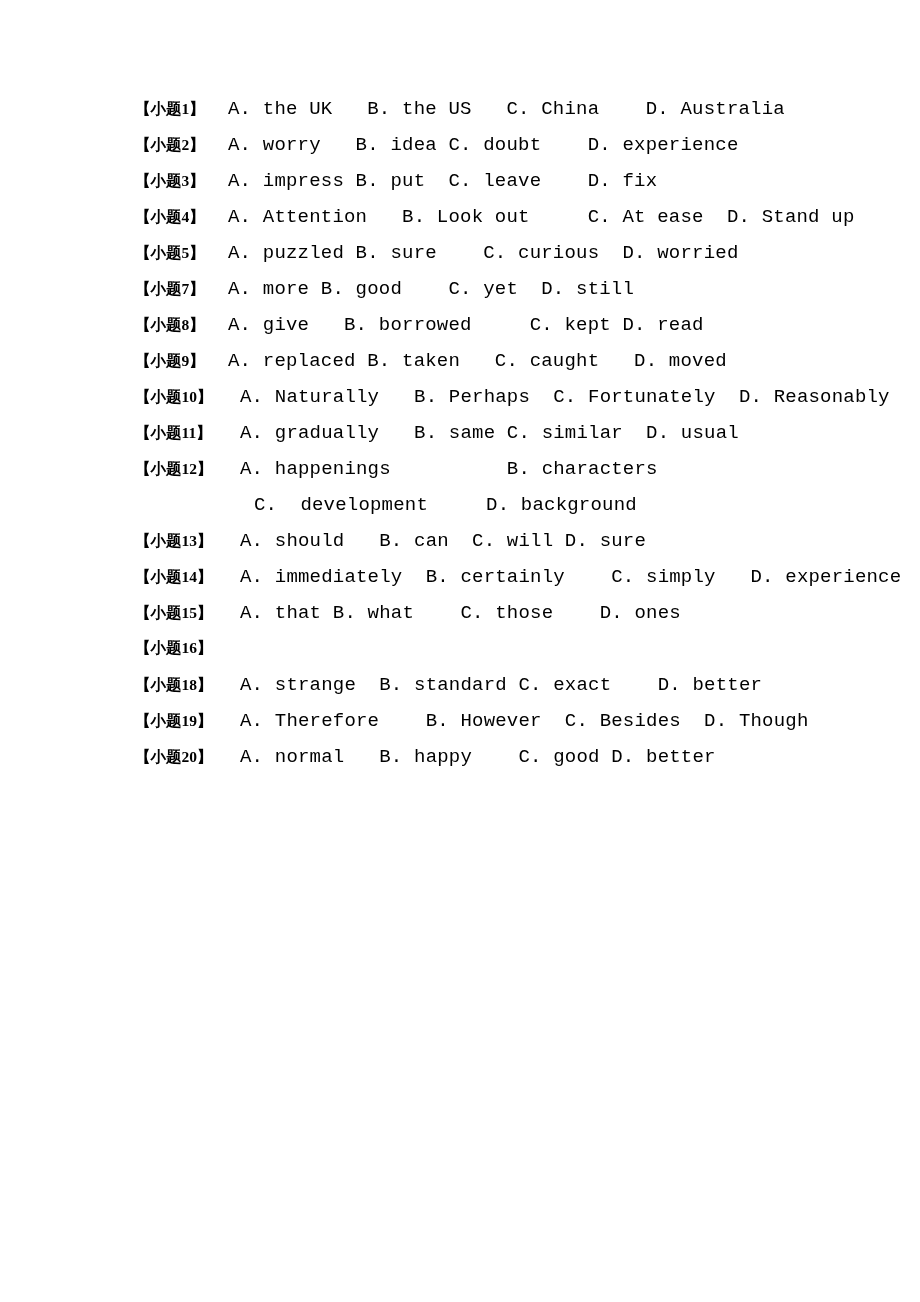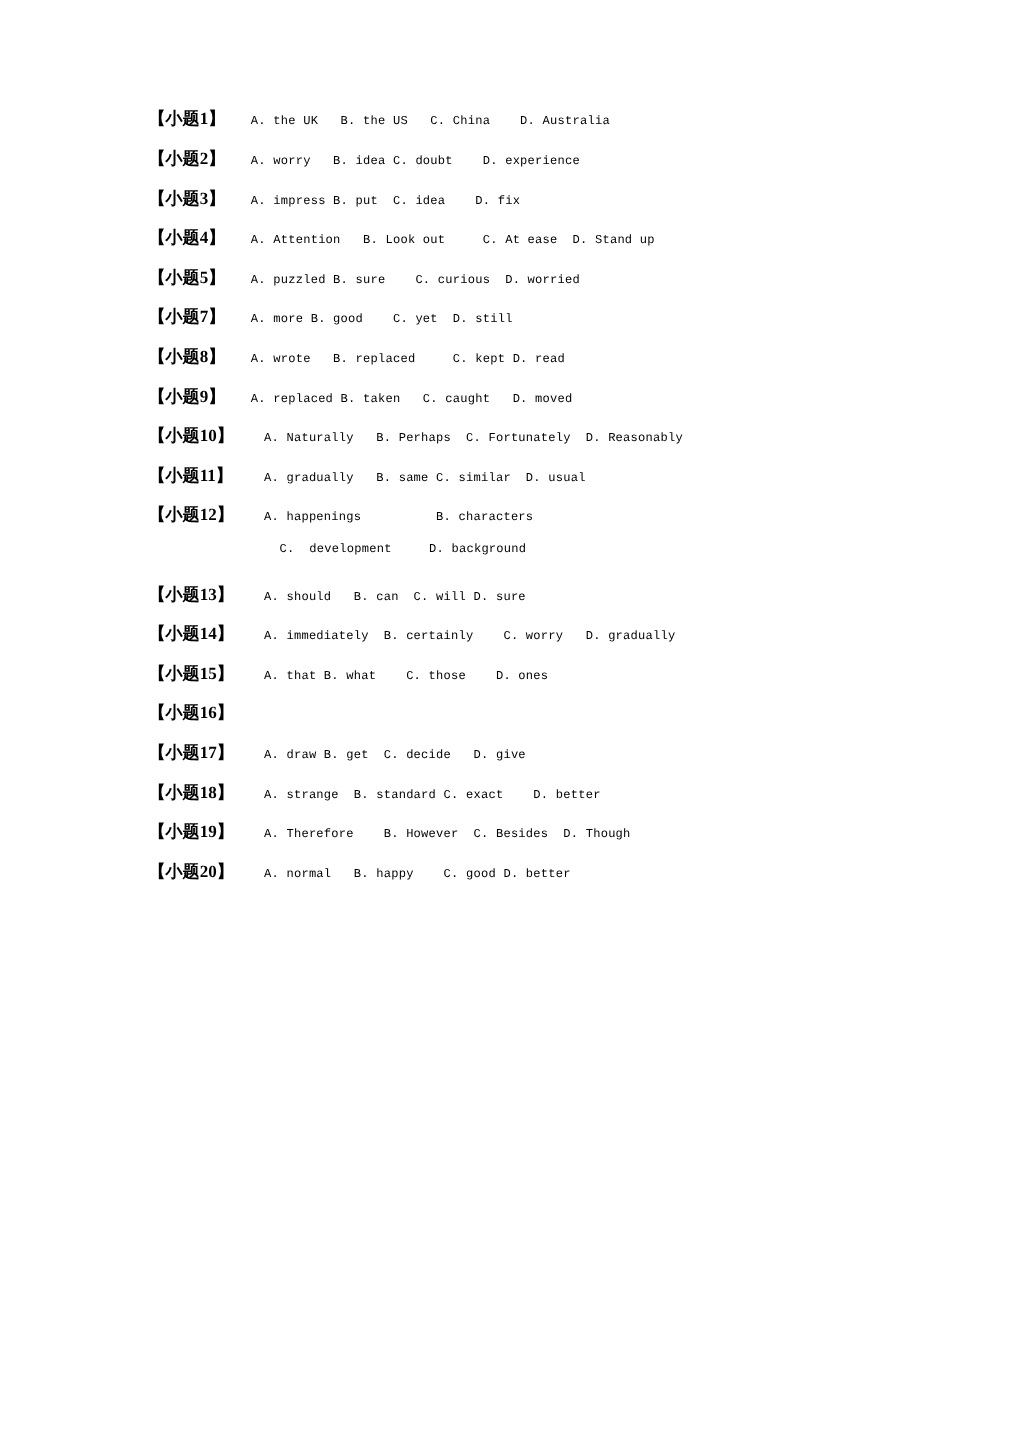--- a/index.html
+++ b/index.html
@@ -40,21 +40,21 @@
     min-width: 88px;
     font-family: "Liberation Serif", "DejaVu Serif", serif;
     font-size: 15.5px;
     font-weight: bold;
     letter-spacing: 0px;
     white-space: pre;
   }
   .q-options {
     flex: 0 0 auto;
     font-family: "Liberation Mono", "DejaVu Sans Mono", monospace;
-    font-size: 11px;
+    font-size: 19px;
     letter-spacing: 0.2px;
     white-space: pre;
     padding-left: 5px;
   }
   .q-row.wide .q-label {
     min-width: 100px;
   }
   .q-row.continuation {
     height: 36px;
   }
@@ -65,32 +65,31 @@
     padding-left: 19px;
   }
 </style>
 </head>
 <body>
 
 <div class="page">
   <div class="question-list" id="question-list">
       <div class="q-row"><span class="q-label">【小题1】</span><span class="q-options">A. the UK   B. the US   C. China    D. Australia</span></div>
       <div class="q-row"><span class="q-label">【小题2】</span><span class="q-options">A. worry   B. idea C. doubt    D. experience</span></div>
-      <div class="q-row"><span class="q-label">【小题3】</span><span class="q-options">A. impress B. put  C. idea    D. fix</span></div>
+      <div class="q-row"><span class="q-label">【小题3】</span><span class="q-options">A. impress B. put  C. leave    D. fix</span></div>
       <div class="q-row"><span class="q-label">【小题4】</span><span class="q-options">A. Attention   B. Look out     C. At ease  D. Stand up</span></div>
       <div class="q-row"><span class="q-label">【小题5】</span><span class="q-options">A. puzzled B. sure    C. curious  D. worried</span></div>
       <div class="q-row"><span class="q-label">【小题7】</span><span class="q-options">A. more B. good    C. yet  D. still</span></div>
-      <div class="q-row"><span class="q-label">【小题8】</span><span class="q-options">A. wrote   B. replaced     C. kept D. read</span></div>
+      <div class="q-row"><span class="q-label">【小题8】</span><span class="q-options">A. give   B. borrowed     C. kept D. read</span></div>
       <div class="q-row"><span class="q-label">【小题9】</span><span class="q-options">A. replaced B. taken   C. caught   D. moved</span></div>
       <div class="q-row wide"><span class="q-label">【小题10】</span><span class="q-options">A. Naturally   B. Perhaps  C. Fortunately  D. Reasonably</span></div>
       <div class="q-row wide"><span class="q-label">【小题11】</span><span class="q-options">A. gradually   B. same C. similar  D. usual</span></div>
       <div class="q-row wide"><span class="q-label">【小题12】</span><span class="q-options">A. happenings          B. characters</span></div>
       <div class="q-row continuation"><span class="q-label"></span><span class="q-options">C.  development     D. background</span></div>
       <div class="q-row wide"><span class="q-label">【小题13】</span><span class="q-options">A. should   B. can  C. will D. sure</span></div>
-      <div class="q-row wide"><span class="q-label">【小题14】</span><span class="q-options">A. immediately  B. certainly    C. worry   D. gradually</span></div>
+      <div class="q-row wide"><span class="q-label">【小题14】</span><span class="q-options">A. immediately  B. certainly    C. simply   D. experience</span></div>
       <div class="q-row wide"><span class="q-label">【小题15】</span><span class="q-options">A. that B. what    C. those    D. ones</span></div>
       <div class="q-row wide"><span class="q-label">【小题16】</span></div>
-      <div class="q-row wide"><span class="q-label">【小题17】</span><span class="q-options">A. draw B. get  C. decide   D. give</span></div>
       <div class="q-row wide"><span class="q-label">【小题18】</span><span class="q-options">A. strange  B. standard C. exact    D. better</span></div>
       <div class="q-row wide"><span class="q-label">【小题19】</span><span class="q-options">A. Therefore    B. However  C. Besides  D. Though</span></div>
       <div class="q-row wide"><span class="q-label">【小题20】</span><span class="q-options">A. normal   B. happy    C. good D. better</span></div>
     </div>
 </div>
 
 </body></html>

